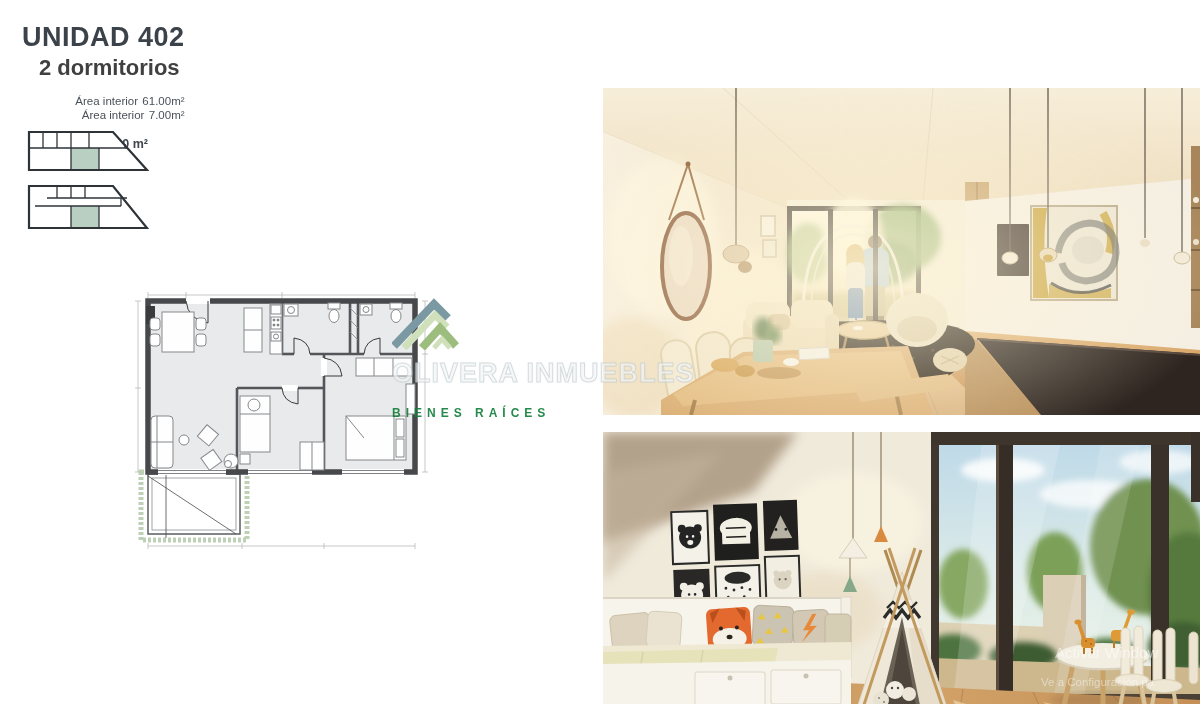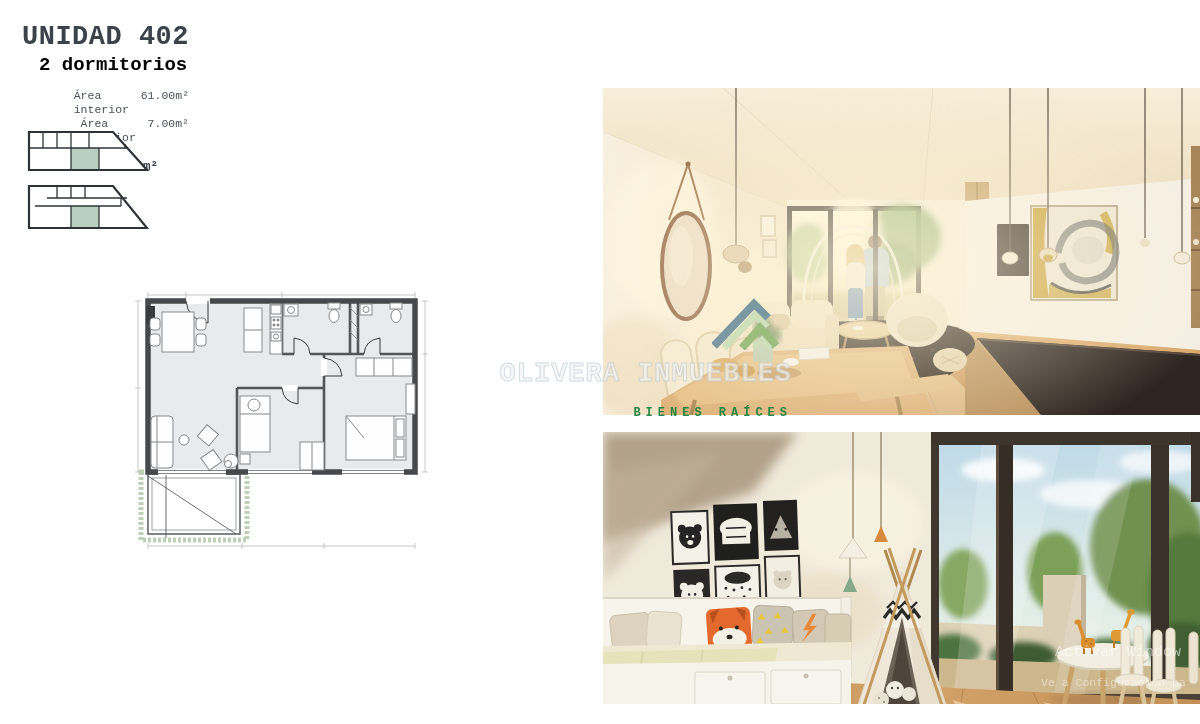--- a/index.html
+++ b/index.html
@@ -1,41 +1,41 @@
 <!DOCTYPE html>
 <html><head>
 <meta charset="utf-8">
 <style>
   html,body{margin:0;padding:0;background:#ffffff;}
   .canvas{position:relative;width:1200px;height:704px;background:#ffffff;overflow:hidden;
-          font-family:Liberation Mono, monospace;color:#3b424a;}
+          font-family:Liberation Sans, sans-serif;color:#3b424a;}
   
   .unit-info{position:absolute;left:22px;top:22px;}
   .unit-title{margin:0;font-size:27px;font-weight:bold;letter-spacing:.5px;color:#3b424a;}
-  .unit-subtitle{margin:2px 0 0 17px;font-size:19px;font-weight:bold;color:#000000;}
+  .unit-subtitle{margin:2px 0 0 17px;font-size:22px;font-weight:bold;color:#404040;}
   .areas{margin:13px 0 0 9px;font-size:11.5px;color:#4a515a;line-height:14px;}
   .area-row{display:flex;justify-content:flex-end;}
   .area-label{width:67px;}
   .total-row{display:flex;margin:15px 0 0 9px;font-size:12.5px;font-weight:bold;color:#3f464e;}
   .total-label{width:67px;}
   
   .keyplans{position:absolute;left:27px;top:130px;}
   .keyplans svg{display:block;margin-bottom:12px;}
   
   .floorplan{position:absolute;left:132px;top:290px;}
   
   .photo{position:absolute;overflow:hidden;}
   .photo-living{left:603px;top:88px;width:597px;height:327px;}
   .photo-kids{left:603px;top:432px;width:597px;height:292px;}
   .activation-l1{position:absolute;left:452px;top:212px;width:240px;font-size:15px;
                  color:rgba(255,255,255,0.55);white-space:nowrap;}
   .activation-l2{position:absolute;left:438px;top:244px;width:240px;font-size:11.5px;
                  color:rgba(255,255,255,0.45);white-space:nowrap;}
   
-  .brand-watermark{position:absolute;left:392px;top:298px;width:400px;text-align:right;pointer-events:none;}
+  .brand-watermark{position:absolute;left:392px;top:298px;width:400px;text-align:left;pointer-events:none;}
   .brand-logo{display:inline-block;}
   .brand-name{margin-top:4px;font-size:27px;font-weight:bold;letter-spacing:1px;white-space:nowrap;
               color:rgba(255,255,255,0.48);-webkit-text-stroke:1px rgba(190,200,205,0.6);
               text-shadow:0 0 2px rgba(200,210,214,0.35);}
   .brand-tagline{margin-top:17px;font-size:12px;letter-spacing:5px;color:#15803d;font-weight:bold;opacity:.92;}
 </style>
 </head>
 <body>
 
 <div class="canvas">

